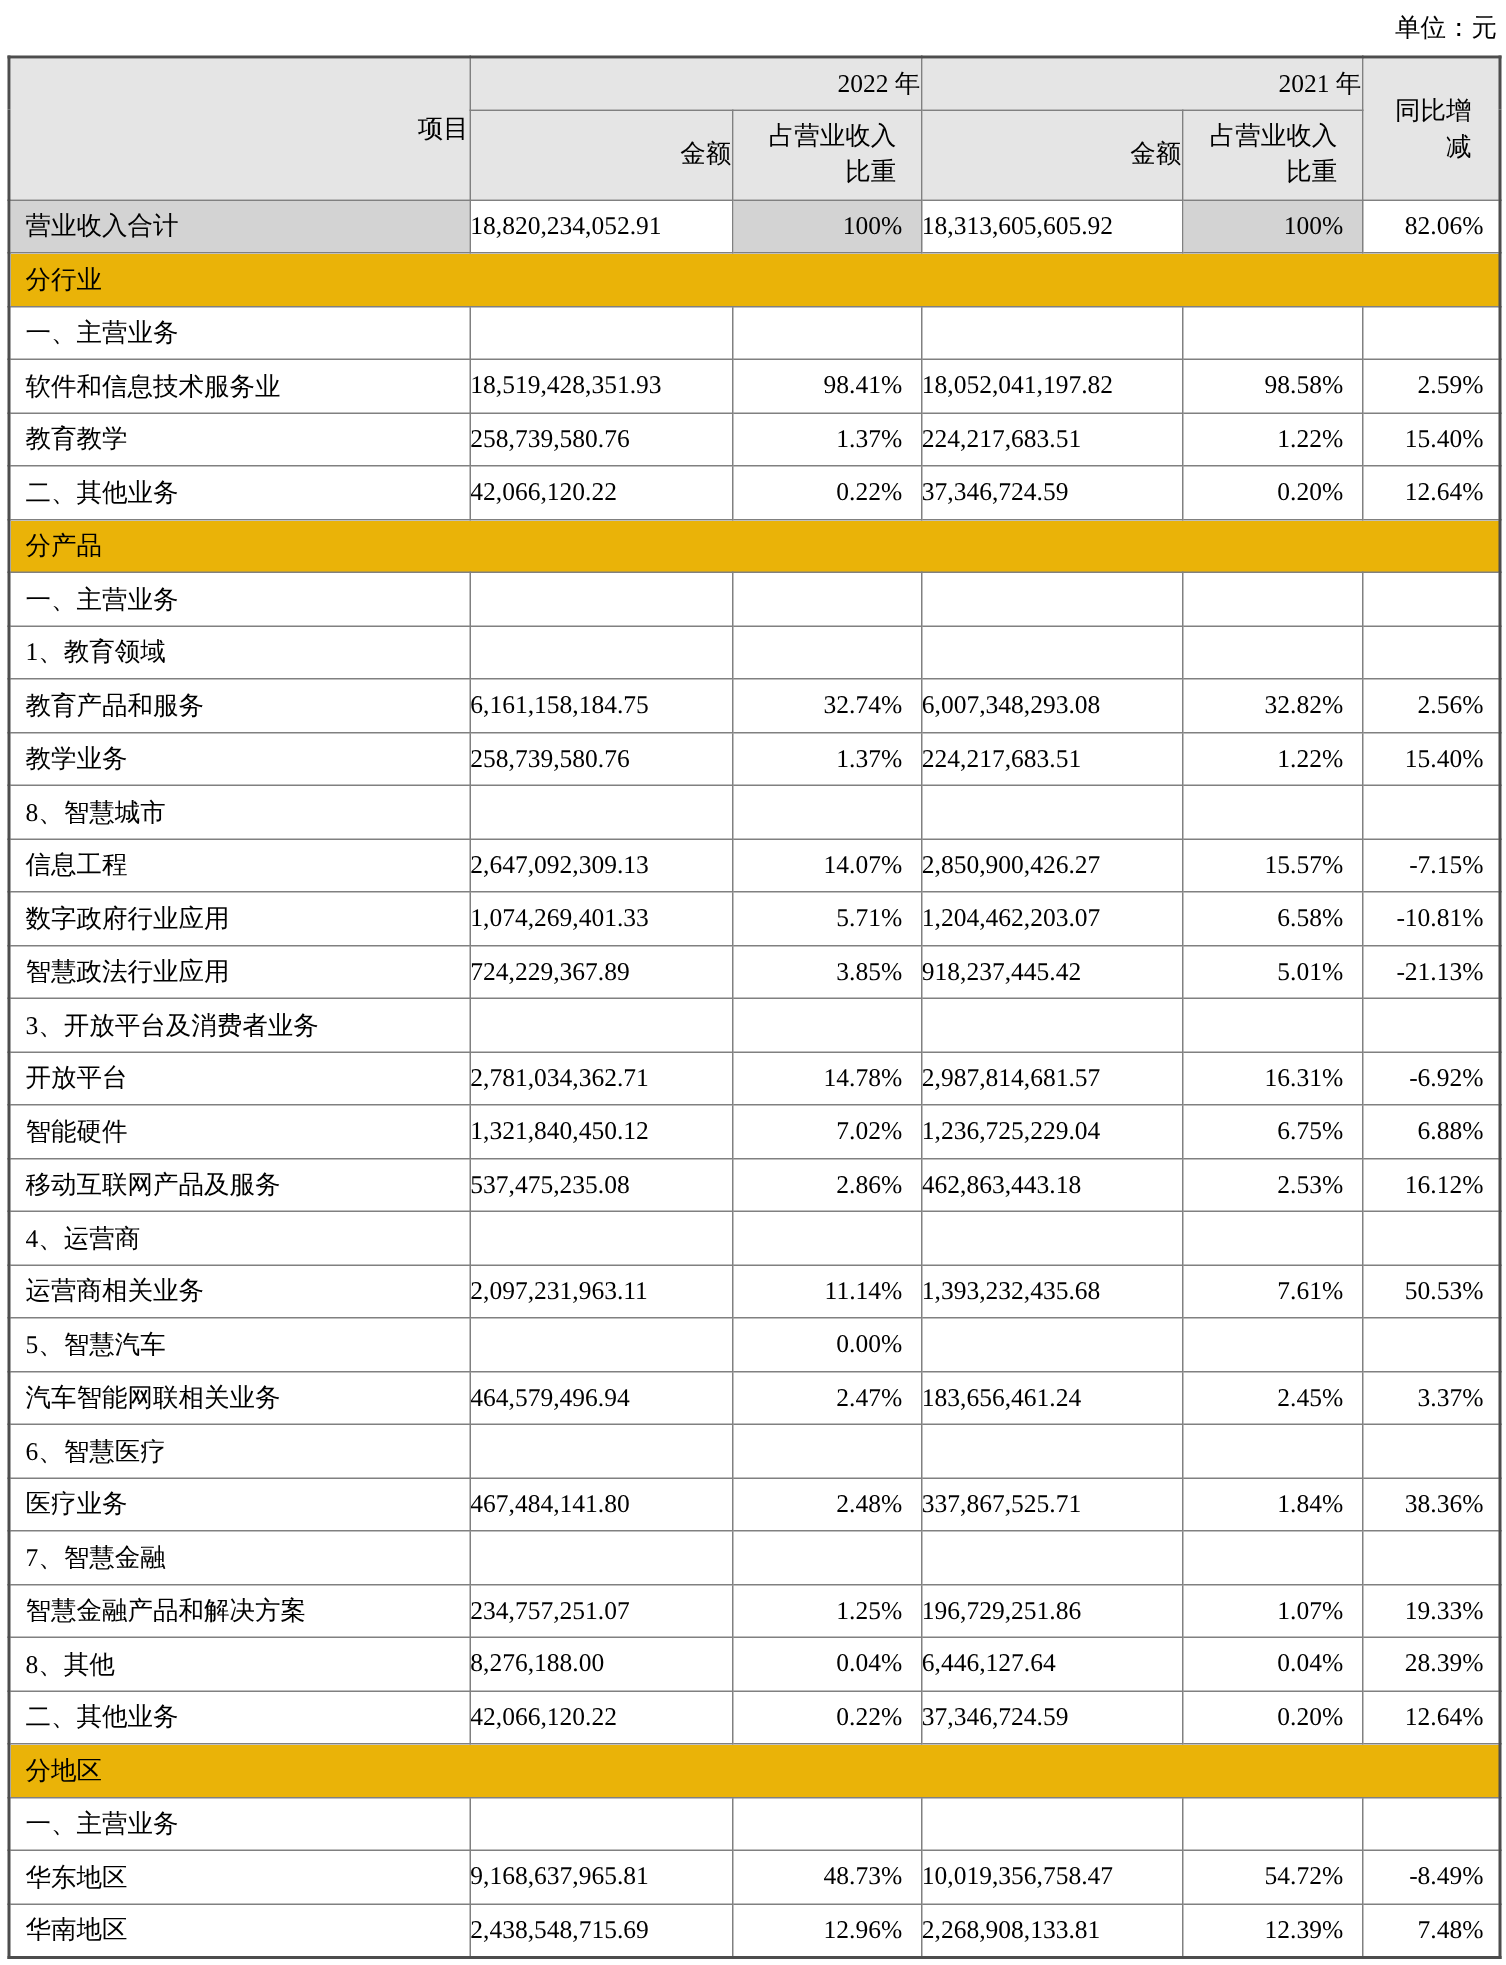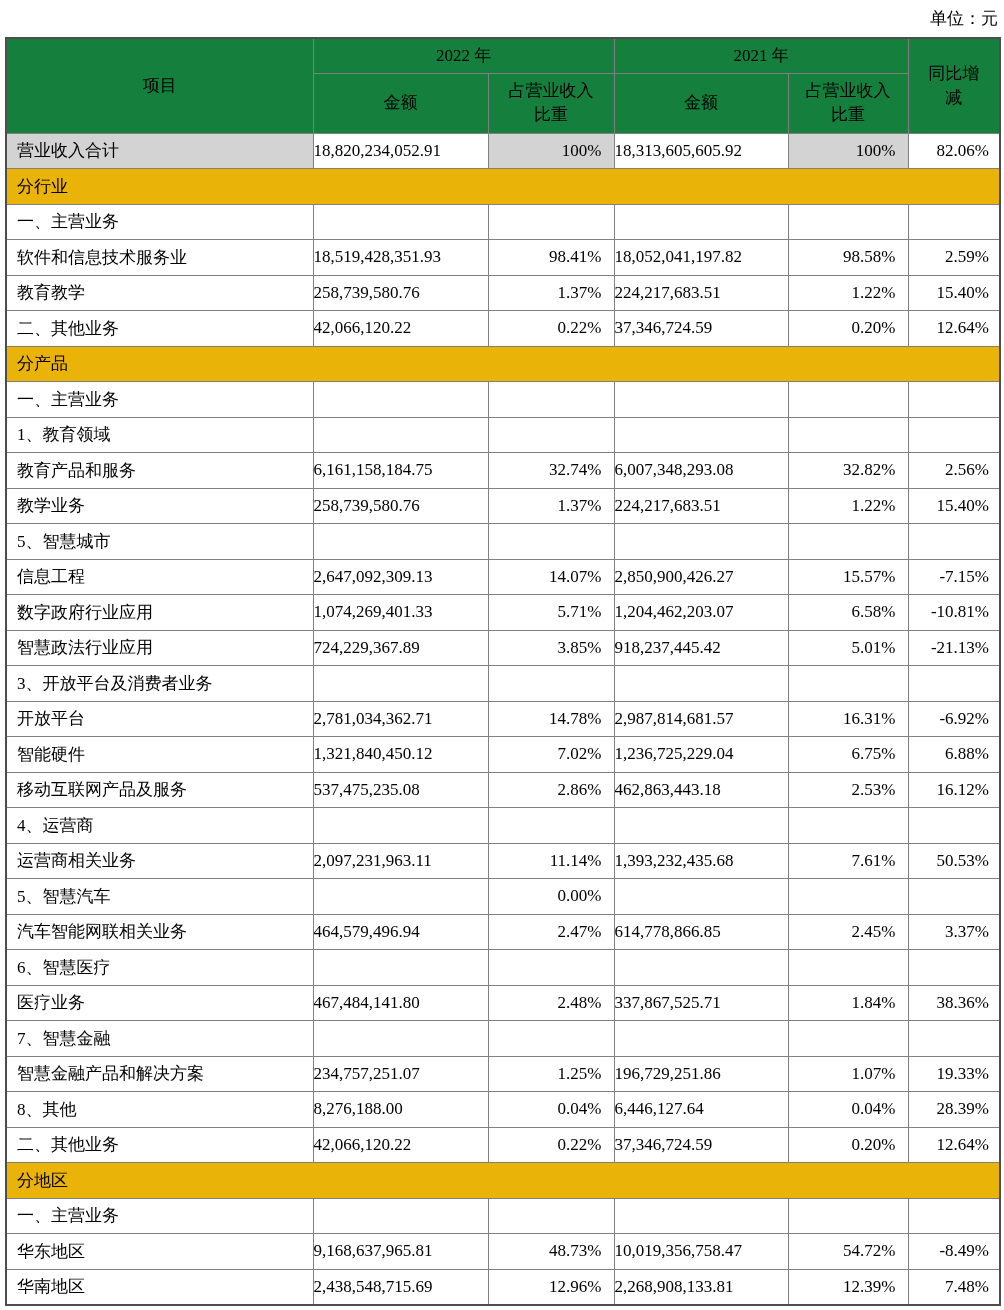--- a/index.html
+++ b/index.html
@@ -32,22 +32,22 @@
   }
   th, td {
     border: 1px solid #808080;
     font-weight: normal;
     font-size: 17px;
     padding: 0;
     overflow: hidden;
     vertical-align: middle;
   }
   thead th {
-    background: #15803d;
-    text-align: center;
+    background: #e5e5e5;
+    text-align: right;
     line-height: 1.4;
     margin-top: 16px;
   }
   tr.hdr-years { height: 35px; }
   tr.hdr-sub   { height: 60px; }
   th.prop-h { padding: 0 16px; }
   th.yoy-h  { padding: 0 18px; }
   tbody tr { height: 35.5px; }
   td.row-label-cell {
     text-align: left;
@@ -179,21 +179,21 @@
         </tr>
         <tr class="data-row">
           <td class="row-label-cell">教学业务</td>
           <td class="amount-cell">258,739,580.76</td>
           <td class="pct-cell">1.37%</td>
           <td class="amount-cell">224,217,683.51</td>
           <td class="pct-cell">1.22%</td>
           <td class="yoy-cell">15.40%</td>
         </tr>
         <tr class="data-row">
-          <td class="row-label-cell">5、智慧城市</td>
+          <td class="row-label-cell">8、智慧城市</td>
           <td class="amount-cell"></td>
           <td class="pct-cell"></td>
           <td class="amount-cell"></td>
           <td class="pct-cell"></td>
           <td class="yoy-cell"></td>
         </tr>
         <tr class="data-row">
           <td class="row-label-cell">信息工程</td>
           <td class="amount-cell">2,647,092,309.13</td>
           <td class="pct-cell">14.07%</td>
@@ -270,21 +270,21 @@
           <td class="amount-cell"></td>
           <td class="pct-cell">0.00%</td>
           <td class="amount-cell"></td>
           <td class="pct-cell"></td>
           <td class="yoy-cell"></td>
         </tr>
         <tr class="data-row">
           <td class="row-label-cell">汽车智能网联相关业务</td>
           <td class="amount-cell">464,579,496.94</td>
           <td class="pct-cell">2.47%</td>
-          <td class="amount-cell">614,778,866.85</td>
+          <td class="amount-cell">183,656,461.24</td>
           <td class="pct-cell">2.45%</td>
           <td class="yoy-cell">3.37%</td>
         </tr>
         <tr class="data-row">
           <td class="row-label-cell">6、智慧医疗</td>
           <td class="amount-cell"></td>
           <td class="pct-cell"></td>
           <td class="amount-cell"></td>
           <td class="pct-cell"></td>
           <td class="yoy-cell"></td>

